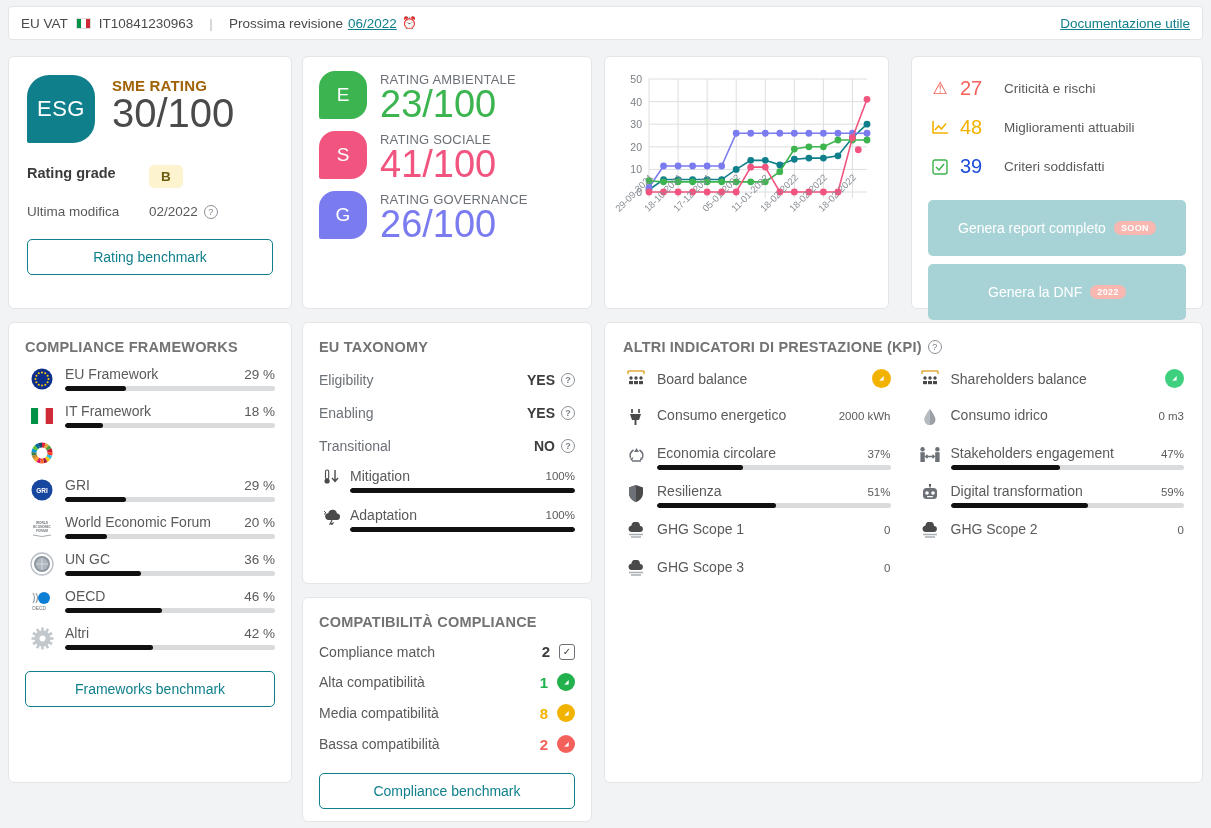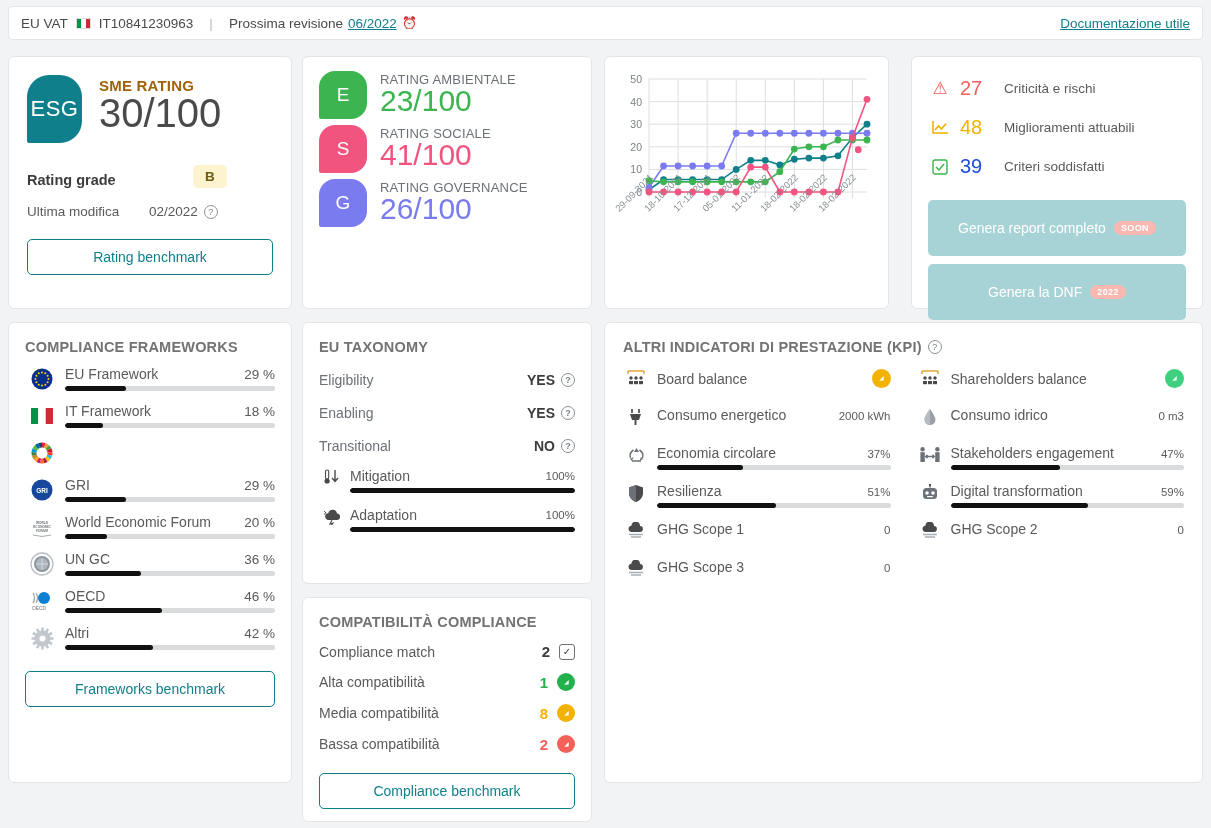--- a/index.html
+++ b/index.html
@@ -27,49 +27,49 @@
   .clock-ico{ margin-left:6px; color:#7a7f85; font-size:12px;}
   .doc-link{ margin-left:auto; color:#0f7f8b; text-decoration:underline; font-size:13.5px; cursor:pointer;}
 
   
   .card{ position:absolute; background:#fff; border:1px solid #e3e5e8; border-radius:6px; }
   .card-title{ color:#737373; font-weight:bold; font-size:14.5px; letter-spacing:.2px; }
 
   
   #esg-card{ left:8px; top:56px; width:284px; height:253px; padding:18px; }
   .esg-top{ display:flex; align-items:flex-start; }
-  .leaf{ width:55px; height:68px; background:#0f7f8b; color:#fff;
+  .leaf{ width:68px; height:68px; background:#0f7f8b; color:#fff;
          border-radius:22px 22px 22px 2px;
          display:flex; align-items:center; justify-content:center;
          font-size:22px; letter-spacing:.5px; }
   .esg-right{ margin-left:17px; padding-top:2px;}
   .esg-right .lbl{ color:#a16207; font-weight:bold; font-size:15px; letter-spacing:.2px;}
   .esg-right .val{ font-size:40px; color:#4a4a4a; line-height:1.05; margin-top:-2px; font-weight:300;}
-  .grade-row{ display:flex; align-items:flex-end; margin-top:22px;gap:44px; }
+  .grade-row{ display:flex; align-items:flex-start; margin-top:22px; }
   .grade-row .k{ font-weight:bold; color:#3c3c3c; font-size:14.5px; width:122px;}
   .grade-badge{ background:#fdf3cf; color:#6d5b12; font-weight:bold; font-size:13.5px;
                 padding:4px 12px; border-radius:5px;}
   .mod-row{ display:flex; align-items:center; margin-top:16px; font-size:13.5px; color:#5a5a5a;}
   .mod-row .k{ width:122px; }
   .q-ico{ display:inline-flex; align-items:center; justify-content:center;
           width:14px;height:14px;border:1px solid #8b9096;border-radius:50%;
           font-size:9px;color:#7a7f85; margin-left:6px;}
   .btn-outline{ display:block; width:100%; margin-top:20px;
      background:#fff; border:1.6px solid #0f7f8b; color:#0f7f8b;
      border-radius:5px; padding:9px 12px; font-size:14px; cursor:pointer;
      font-family:"Liberation Sans", sans-serif; text-align:center;}
 
   
   #esg-break{ left:302px; top:56px; width:290px; height:253px; padding:14px 16px; }
   .br-row{ display:flex; align-items:flex-start; margin-bottom:6px;}
   .br-leaf{ width:48px;height:48px;color:#fff;border-radius:16px 16px 16px 2px;
             display:flex;align-items:center;justify-content:center;font-size:19px; flex:0 0 48px;}
   .br-text{ margin-left:13px; padding-top:1px;}
   .br-text .lbl{ font-size:13px; color:#6c7177; letter-spacing:.2px;}
-  .br-text .val{ font-size:30px; line-height:1.05; font-weight:300; margin-top:-2px;}
+  .br-text .val{ font-size:38px; line-height:1.05; font-weight:300; margin-top:-2px;}
 
   
   #chart-card{ left:604px; top:56px; width:285px; height:253px; }
   .chart-wrap{ position:absolute; inset:0; }
   .x-ticks{ position:absolute; left:0; top:0; width:100%; height:100%; pointer-events:none;}
   .xtick{ position:absolute; font-size:9.5px; color:#8a8f95;
           transform-origin:left top; transform:rotate(-45deg); white-space:nowrap;}
 
   
   #counter-card{ left:911px; top:56px; width:292px; height:253px; padding:20px 16px;}

